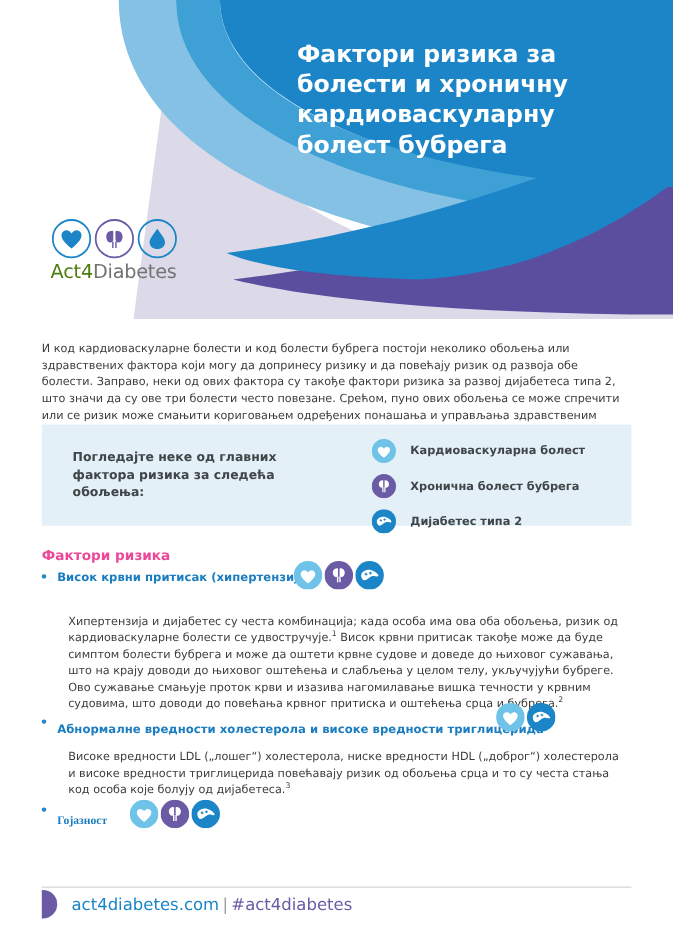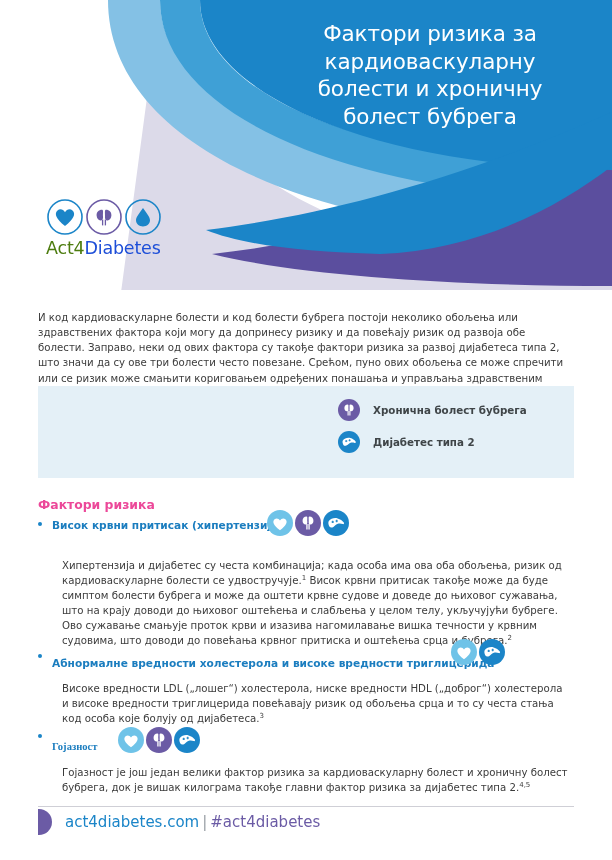--- a/index.html
+++ b/index.html
@@ -22,27 +22,27 @@
     left: 0;
     width: 612px;
     height: 290px;
     overflow: hidden;
   }
   .header svg {
     display: block;
   }
   .header-title {
     position: absolute;
-    top: 20px;
+    top: 36px;
     left: 270px;
     width: 320px;
-    text-align: center;
+    text-align: left;
     color: #ffffff;
     font-size: 21.5px;
-    font-weight: normal;
+    font-weight: bold;
     line-height: 1.28;
     letter-spacing: -0.1px;
   }
 
   
   .logo {
     position: absolute;
     left: 46px;
     top: 198px;
     width: 120px;
@@ -53,21 +53,21 @@
     gap: 1px;
   }
   .logo-wordmark {
     margin-top: 4px;
     font-size: 17.5px;
     letter-spacing: -0.2px;
     line-height: 1;
     white-space: nowrap;
   }
   .wm-a { color: #4d7c0f; }
-  .wm-b { color: #1d4ed8; }
+  .wm-b { color: #737373; }
 
   
   .intro {
     position: absolute;
     left: 38px;
     top: 300px;
     width: 536px;
     font-size: 10.2px;
     line-height: 1.48;
     color: #3b3b3b;
@@ -224,22 +224,22 @@
 
       <path d="M612 150 C 470 210, 330 240, 212 254 C 300 276, 460 286, 612 286 Z" fill="#5B4E9E"></path>
 
       <path d="M200 0 C 200 96, 380 168, 612 170 L612 0 Z" fill="#1B85C8"></path>
       <path d="M612 112 C 460 180, 320 216, 206 230 C 240 244, 300 252, 380 254 C 480 250, 560 206, 612 166 Z" fill="#1B85C8"></path>
     </g>
   </svg>
 
   <div class="header-title">
     <div>Фактори ризика за</div>
+    <div>болести и хроничну</div>
     <div>кардиоваскуларну</div>
-    <div>болести и хроничну</div>
     <div>болест бубрега</div>
   </div>
 </div>
 
 <div class="logo">
   <div class="logo-circles">
     <svg width="38" height="38" viewBox="0 0 38 38">
       <circle cx="19" cy="19" r="17" fill="none" stroke="#1B85C8" stroke-width="1.6"></circle>
       <path d="M19 28 C 10 21, 8 15.5, 11.5 12.5 C 14.2 10.2, 17.4 11.6, 19 14.2 C 20.6 11.6, 23.8 10.2, 26.5 12.5 C 30 15.5, 28 21, 19 28 Z" fill="#1B85C8"></path>
     </svg>
@@ -254,22 +254,30 @@
       <circle cx="19" cy="19" r="17" fill="none" stroke="#1B85C8" stroke-width="1.6"></circle>
       <path d="M19 10 C 23.6 16.4, 26 19.4, 26 22.2 C 26 25.8, 22.9 28.4, 19 28.4 C 15.1 28.4, 12 25.8, 12 22.2 C 12 19.4, 14.4 16.4, 19 10 Z" fill="#1B85C8"></path>
     </svg>
   </div>
   <div class="logo-wordmark"><span class="wm-a">Act4</span><span class="wm-b">Diabetes</span></div>
 </div>
 
 <p class="intro">И код кардиоваскуларне болести и код болести бубрега постоји неколико обољења или здравствених фактора који могу да допринесу ризику и да повећају ризик од развоја обе болести. Заправо, неки од ових фактора су такође фактори ризика за развој дијабетеса типа 2, што значи да су ове три болести често повезане. Срећом, пуно ових обољења се може спречити или се ризик може смањити кориговањем одређених понашања и управљања здравственим стањима.</p>
 
 <div class="callout">
+  <div class="callout-prompt">Погледајте неке од главних фактора ризика за следећа обољења:</div>
   <div class="callout-legend">
 
+    <div class="legend-row">
+      <svg width="22" height="22" viewBox="0 0 22 22">
+        <circle cx="11" cy="11" r="11" fill="#6FC3E8"></circle>
+        <path d="M11 17.2 C 5.4 13, 4.3 9.6, 6.4 7.8 C 8.1 6.4, 10.1 7.3, 11 8.9 C 11.9 7.3, 13.9 6.4, 15.6 7.8 C 17.7 9.6, 16.6 13, 11 17.2 Z" fill="#ffffff"></path>
+      </svg>
+      <span class="lbl">Кардиоваскуларна болест</span>
+    </div>
 
     <div class="legend-row">
       <svg width="22" height="22" viewBox="0 0 22 22">
         <circle cx="11" cy="11" r="11" fill="#6B5BA5"></circle>
         <path d="M9.9 5.6 C 7.5 5.6, 6.3 7.3, 6.4 9.3 C 6.5 11.3, 7.8 12.6, 9.2 12.3 C 10.3 12.1, 10.6 11.0, 10.4 9.7 C 10.3 8.1, 10.8 5.6, 9.9 5.6 Z" fill="#ffffff"></path>
         <path d="M12.1 5.6 C 14.5 5.6, 15.7 7.3, 15.6 9.3 C 15.5 11.3, 14.2 12.6, 12.8 12.3 C 11.7 12.1, 11.4 11.0, 11.6 9.7 C 11.7 8.1, 11.2 5.6, 12.1 5.6 Z" fill="#ffffff"></path>
         <path d="M10.1 11.8 L10.1 16.4" stroke="#ffffff" stroke-width="1.1" fill="none"></path>
         <path d="M11.9 11.8 L11.9 16.4" stroke="#ffffff" stroke-width="1.1" fill="none"></path>
       </svg>
       <span class="lbl">Хронична болест бубрега</span>
@@ -354,20 +362,19 @@
         <path d="M11.9 11.8 L11.9 16.4" stroke="#ffffff" stroke-width="1.1" fill="none"></path>
       </svg>
       <svg width="26" height="26" viewBox="0 0 22 22">
         <circle cx="11" cy="11" r="11" fill="#1B85C8"></circle>
         <path d="M4.8 9.6 C 6.6 7.2, 9.6 6.3, 12.4 7.1 C 14.6 7.7, 16.4 9.0, 17.6 10.6 C 18.2 11.4, 17.6 12.2, 16.7 11.9 C 15.2 11.4, 13.8 11.3, 12.6 11.7 C 11.2 12.2, 10.1 13.4, 8.8 14.3 C 7.4 15.2, 6.1 15.0, 5.4 13.9 C 4.7 12.8, 4.2 11.0, 4.8 9.6 Z" fill="#ffffff"></path>
         <path d="M7.2 10.1 L9.3 10.1 M8.2 9.1 L8.2 11.1" stroke="#1B85C8" stroke-width="0.9"></path>
         <path d="M10.6 9.3 L12.6 9.3 M11.6 8.3 L11.6 10.3" stroke="#1B85C8" stroke-width="0.9"></path>
       </svg>
     </span>
   </div>
-  <div class="rf-body" style="margin-top:14px;"><span>Гојазност је још један велики фактор ризика за кардиоваскуларну болест и хроничну болест бубрега, док је вишак килограма такође главни фактор ризика за дијабетес типа 2.</span><sup>4,5</sup></div>
 </div>
 
 <div class="footer-rule"></div>
 <div class="footer">
   <div class="footer-mark"></div>
   <div class="footer-text"><span class="ft-site">act4diabetes.com</span><span class="ft-sep">|</span><span class="ft-tag">#act4diabetes</span></div>
 </div>
 
 </body></html>

